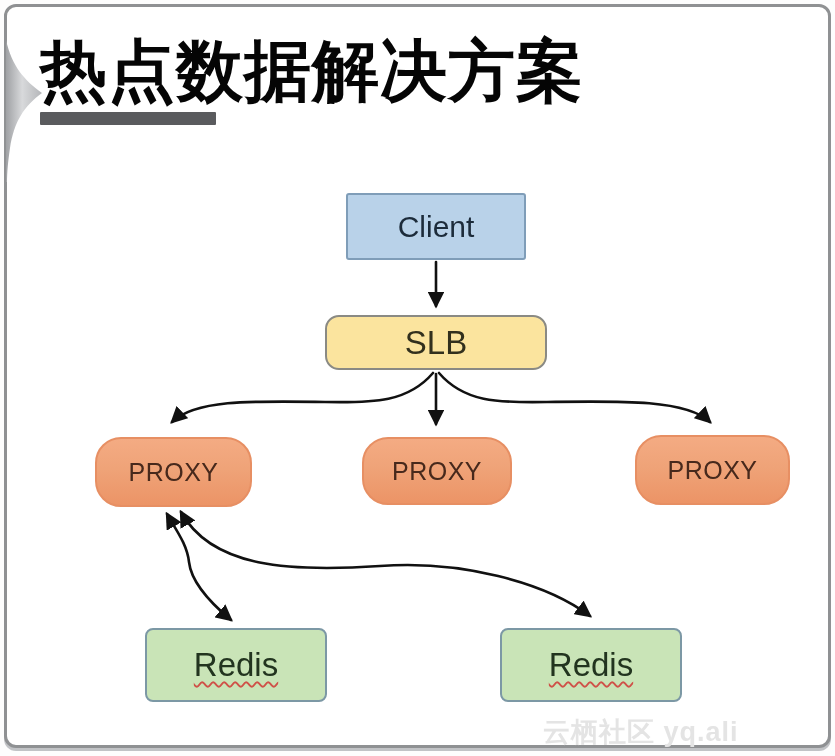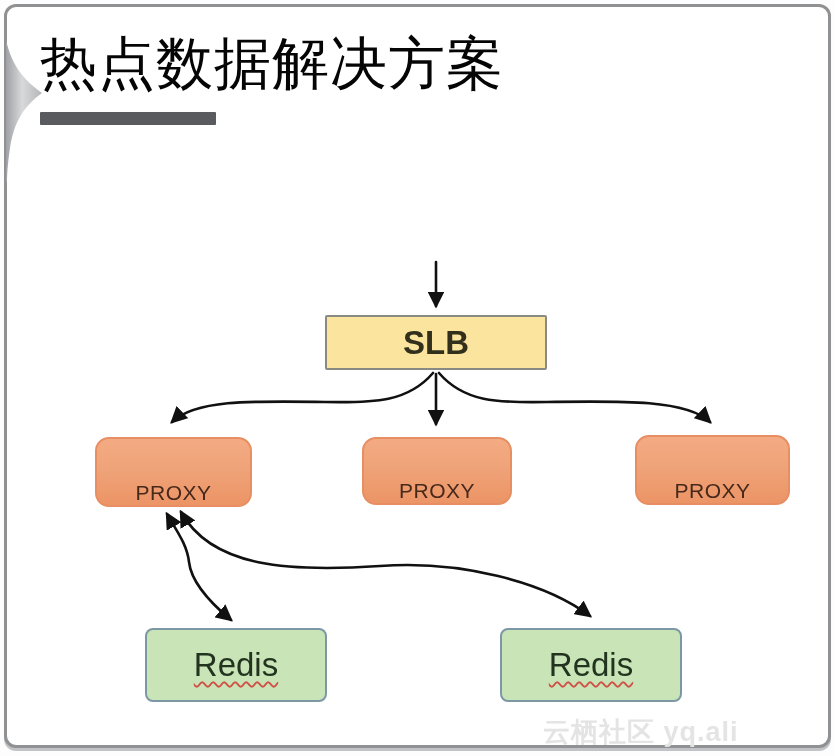--- a/index.html
+++ b/index.html
@@ -8,44 +8,44 @@
     background:#fdfdfd;font-family:"Liberation Sans","DejaVu Sans",sans-serif;
   }
   .slide{
     position:absolute;left:4px;top:4px;width:821px;height:738px;
     background:#ffffff;border:3px solid #8f9193;border-radius:12px;
     box-shadow:0 3px 0 rgba(120,125,130,.45);
   }
   .overlay{position:absolute;left:0;top:0;width:835px;height:756px;pointer-events:none;}
   .page-title{
     position:absolute;left:40px;top:26px;margin:0;
-    font-size:57px;font-weight:400;color:#050505;letter-spacing:1px;white-space:nowrap;
+    font-size:67px;font-weight:700;color:#050505;letter-spacing:1px;white-space:nowrap;
   }
   .title-bar{
     position:absolute;left:40px;top:112px;width:176px;height:13px;
     background:#5a5b5e;border-radius:1px;
   }
   .node{
     position:absolute;display:flex;align-items:center;justify-content:center;
     box-sizing:border-box;text-align:center;
   }
   .node-client{
     left:346px;top:193px;width:180px;height:67px;
     background:#b9d2e9;border:2px solid #7f9db8;border-radius:3px;
     font-size:30px;color:#1c2b3a;
   }
   .node-slb{
     left:325px;top:315px;width:222px;height:55px;
-    background:#fbe49e;border:2px solid #8a8a84;border-radius:2px;
-    font-size:33px;font-weight:700;color:#32301d;
+    background:#fbe49e;border:2px solid #8a8a84;border-radius:14px;
+    font-size:33px;font-weight:400;color:#32301d;
   }
   .node-proxy{
     background:linear-gradient(180deg,#f4ab83 0%,#efa378 45%,#ec9466 100%);
-    border:2px solid #e78f63;border-radius:14px;
-    font-size:21px;color:#47291c;letter-spacing:.5px;align-items:flex-end;
+    border:2px solid #e78f63;border-radius:26px;
+    font-size:25px;color:#47291c;letter-spacing:.5px;
   }
   .proxy-1{left:95px;top:437px;width:157px;height:70px;}
   .proxy-2{left:362px;top:437px;width:150px;height:68px;}
   .proxy-3{left:635px;top:435px;width:155px;height:70px;}
   .node-redis{
     background:#c9e4b7;border:2px solid #7c98a5;border-radius:8px;
     font-size:33px;color:#22341f;
   }
   .redis-1{left:145px;top:628px;width:182px;height:74px;}
   .redis-2{left:500px;top:628px;width:182px;height:74px;}
@@ -104,20 +104,23 @@
       <path d="M433,373 C408,402 375,403 325,402 C255,401 196,399 172,422" marker-end="url(#ah)"></path>
 
       <path d="M439,373 C464,402 497,403 547,402 C617,401 686,399 710,422" marker-end="url(#ah)"></path>
 
       <path d="M231,620 C207,600 191,580 189,562 C187,544 176,530 167,514" marker-start="url(#ah)" marker-end="url(#ah)"></path>
 
       <path d="M181,512 C212,568 290,572 380,566 C460,560 545,582 590,616" marker-start="url(#ah)" marker-end="url(#ah)"></path>
     </g>
   </svg>
 
+  <div class="node node-client">
+    <span>Client</span>
+  </div>
 
   <div class="node node-slb">
     <span>SLB</span>
   </div>
 
   <div class="node node-proxy proxy-1">
     <span>PROXY</span>
   </div>
 
   <div class="node node-proxy proxy-2">

